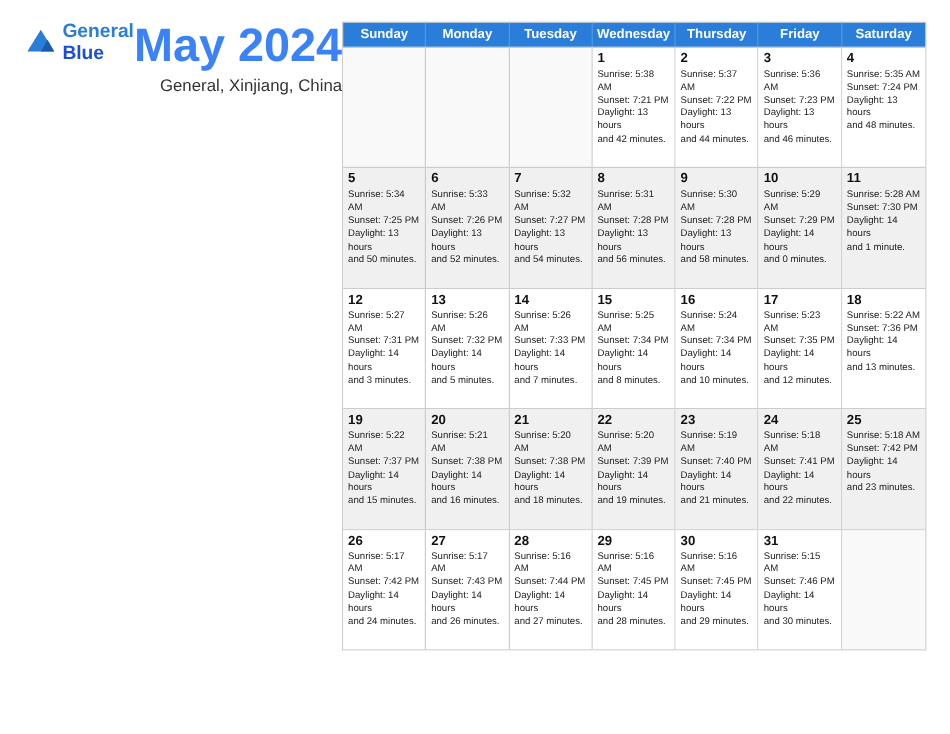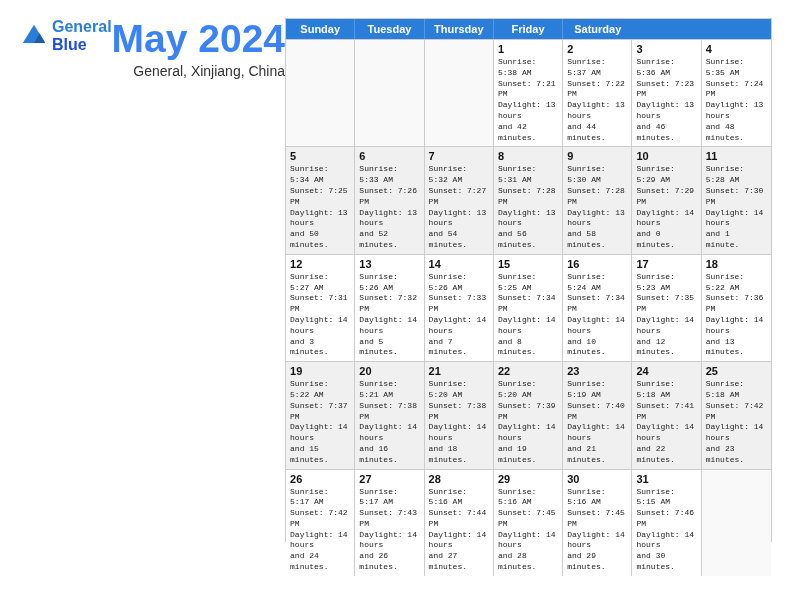--- a/index.html
+++ b/index.html
@@ -102,21 +102,20 @@
     .day-num {
       font-size: 11px;
       font-weight: bold;
       color: #111;
       margin-bottom: 2px;
     }
     .cell-text {
       font-size: 8px;
       line-height: 1.35;
       color: #222;
-      font-family: Liberation Mono, monospace;
     }
   </style>
 </head>
 <body>
 
 <div class="page">
   <div class="header">
     <div class="logo">
       <svg class="logo-icon" viewBox="0 0 40 40">
         <polygon points="20,4 36,30 4,30" fill="#2a7dd8"></polygon>
@@ -129,21 +128,23 @@
     </div>
     <div class="title-block">
       <div class="month-year">May 2024</div>
       <div class="location">General, Xinjiang, China</div>
     </div>
   </div>
 
   <div class="calendar">
     <div class="cal-header">
     <div class="cal-header-cell">Sunday</div>
+        <div class="cal-header-cell">Monday</div>
         <div class="cal-header-cell">Tuesday</div>
+        <div class="cal-header-cell">Wednesday</div>
         <div class="cal-header-cell">Thursday</div>
         <div class="cal-header-cell">Friday</div>
         <div class="cal-header-cell">Saturday</div>
       </div>
     <div class="cal-body">
     <div class="cal-row">
           <div class="cal-cell empty"></div>
           <div class="cal-cell empty"></div>
           <div class="cal-cell empty"></div>
           <div class="cal-cell">

